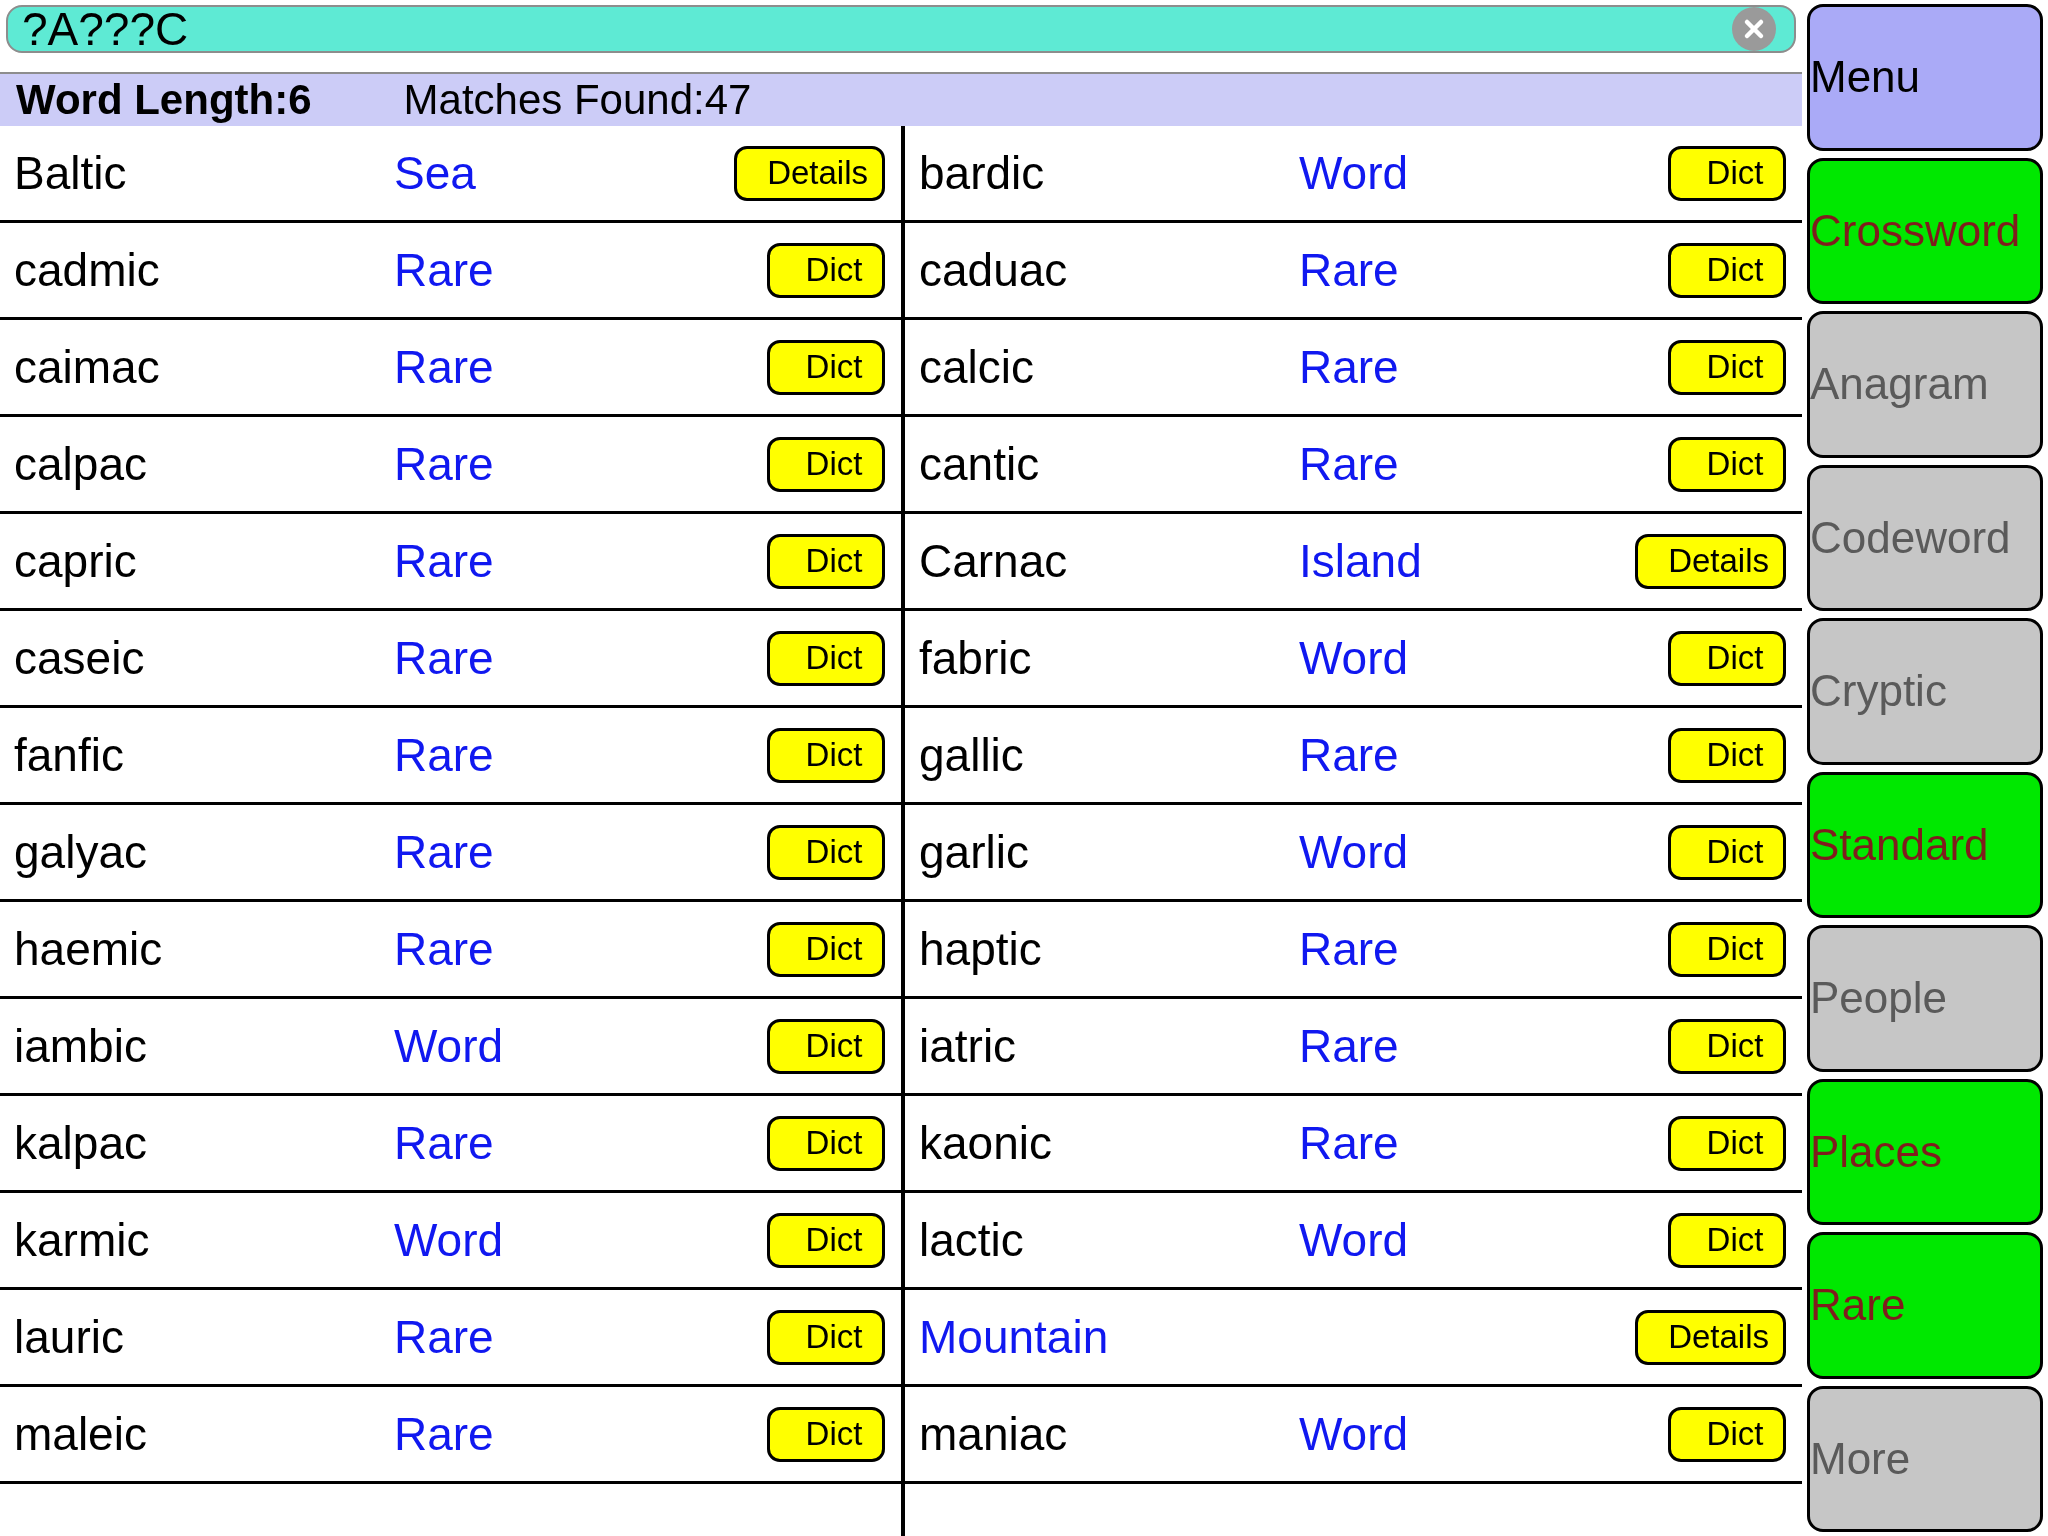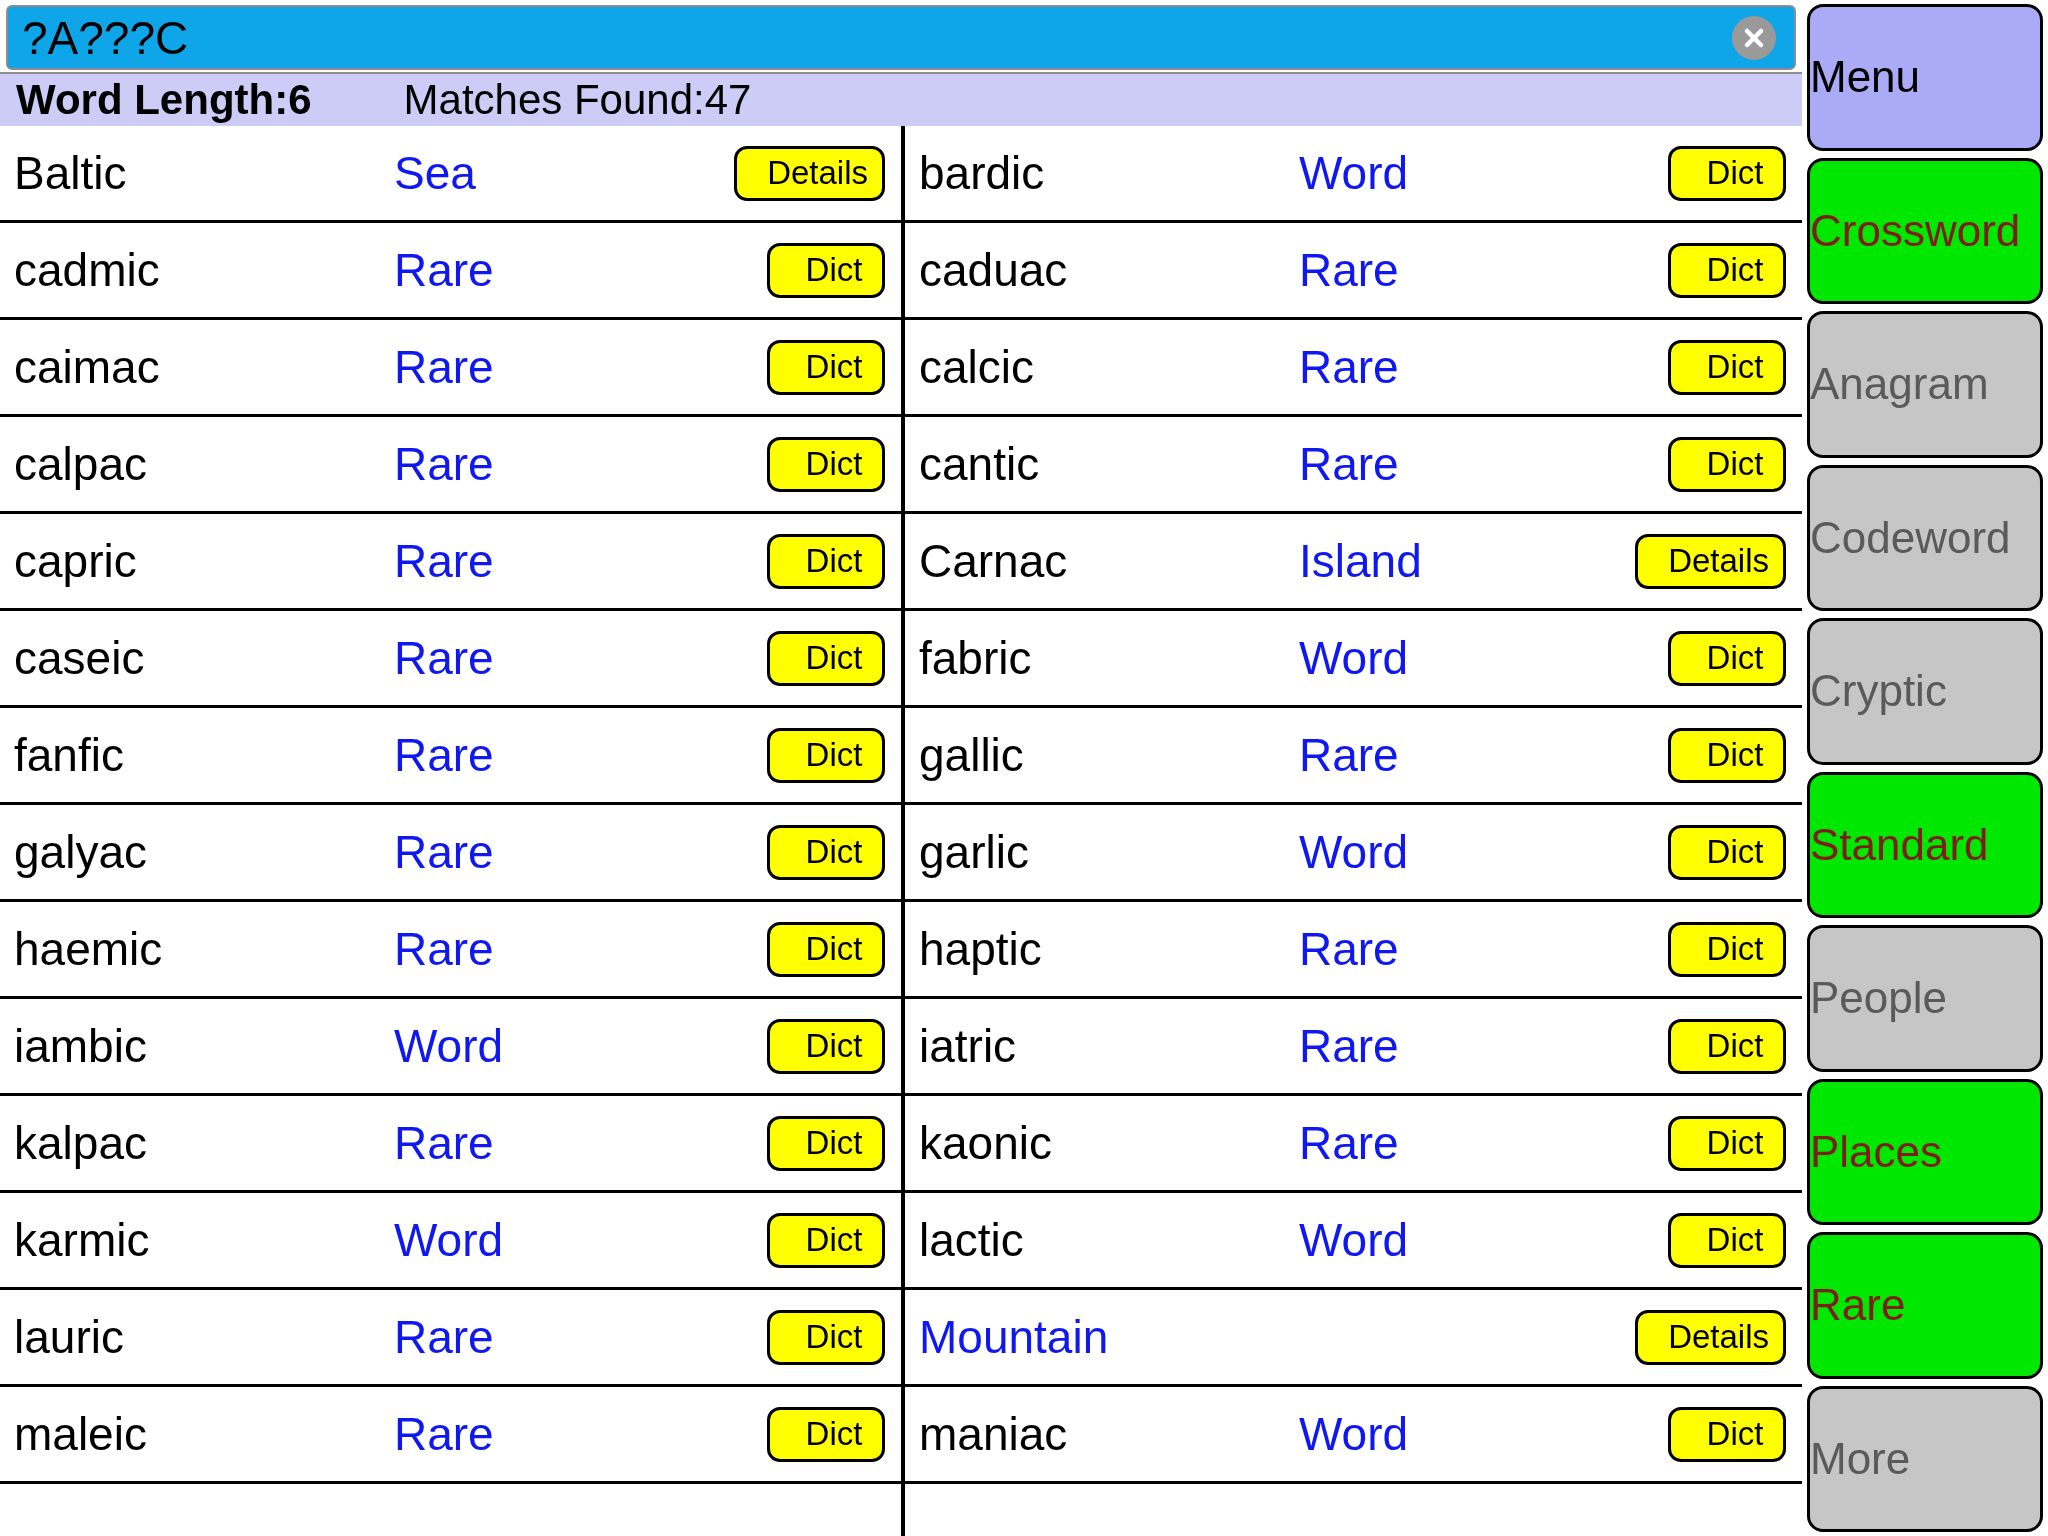--- a/index.html
+++ b/index.html
@@ -37,25 +37,25 @@
   
   .searchbar-wrap {
     height: 72px;
     padding: 5px 6px 3px 6px;
     box-sizing: border-box;
     background: #ffffff;
     flex: 0 0 auto;
   }
   .searchbar {
     position: relative;
-    height: 65px;
+    height: 48px;
     box-sizing: border-box;
     border: 2px solid #8d8d8d;
-    border-radius: 6px;
-    background: #0ea5e9;
+    border-radius: 16px;
+    background: #5eead4;
     display: flex;
     align-items: center;
   }
   .search-input {
     border: 0;
     outline: none;
     background: transparent;
     font-family: "Liberation Sans", sans-serif;
     font-size: 46px;
     line-height: 1;

